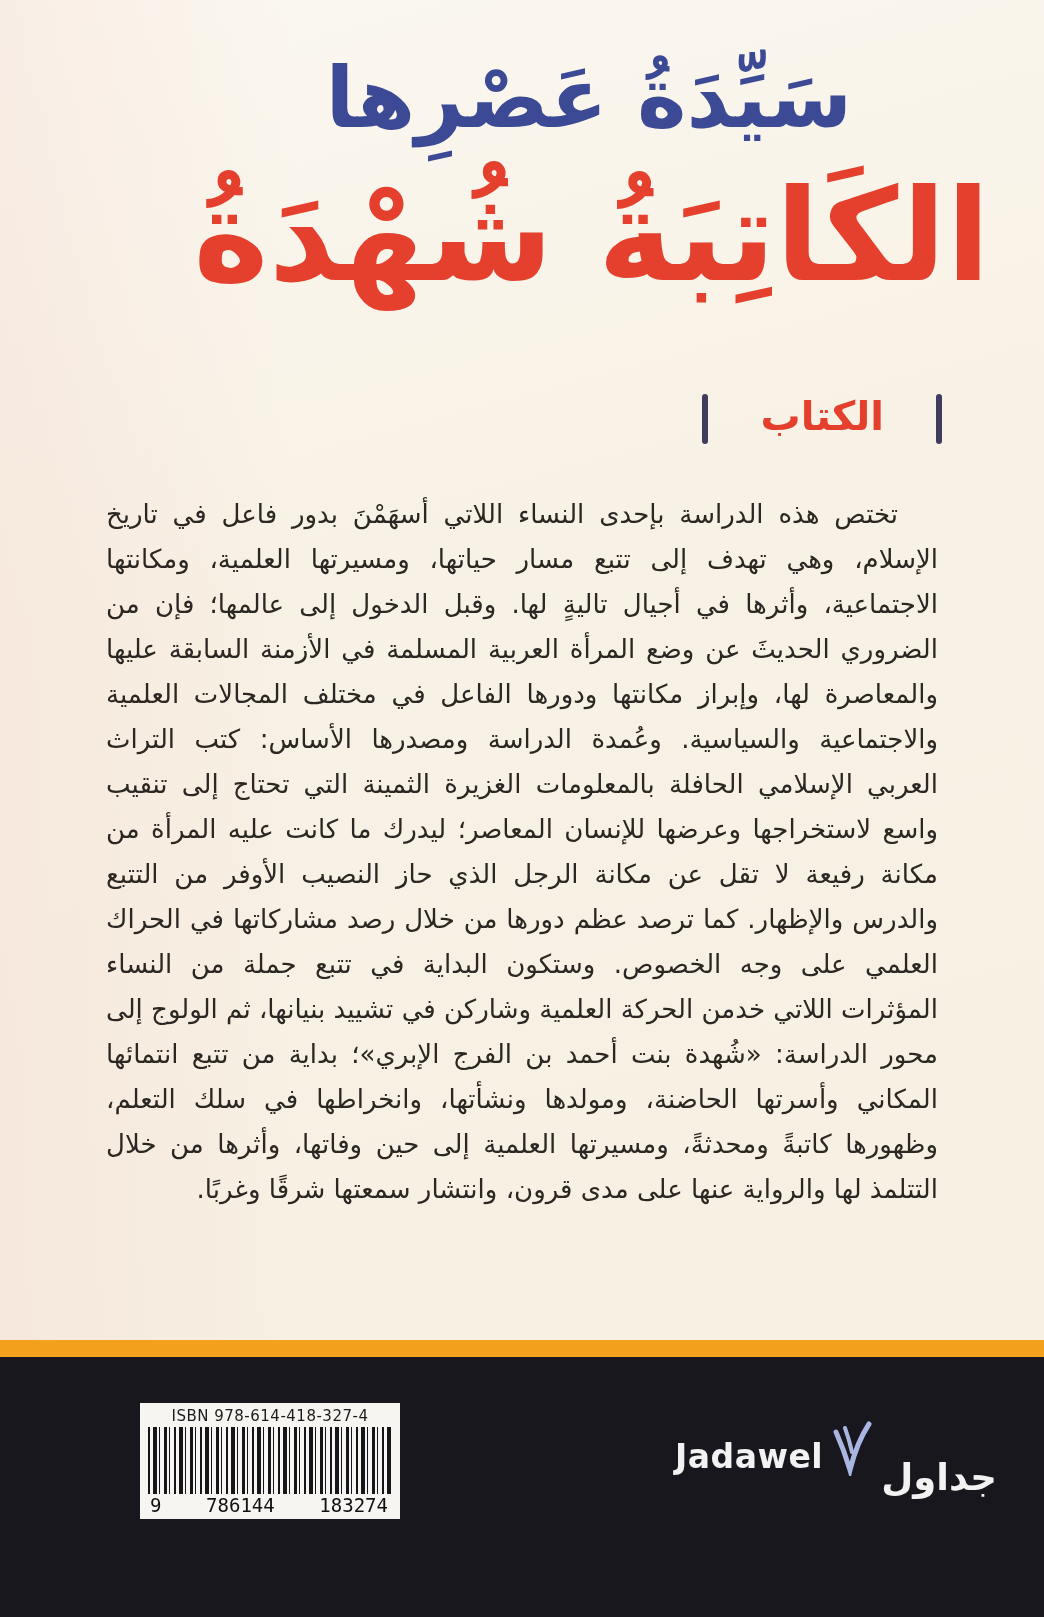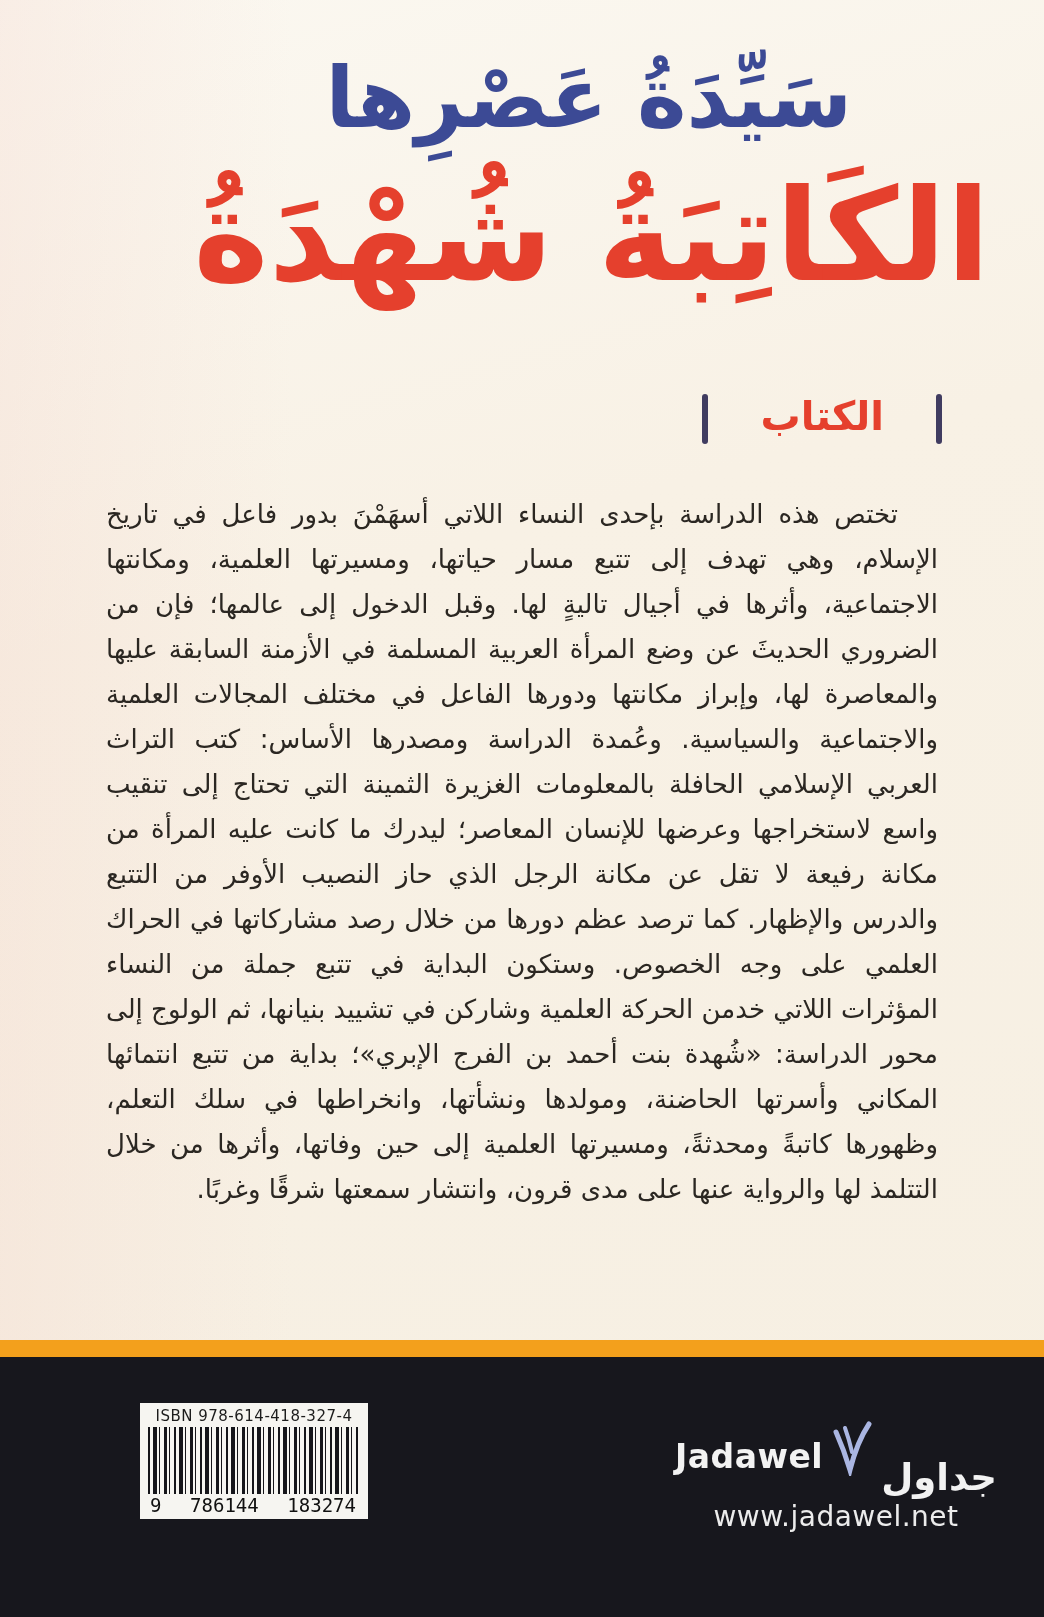--- a/index.html
+++ b/index.html
@@ -102,21 +102,21 @@
     position: relative;
     height: 260px;
     background: #17171d;
   }
 
   
   .barcode-box {
     position: absolute;
     left: 140px;
     top: 46px;
-    width: 228px;
+    width: 260px;
     height: 116px;
     background: #f6f5f1;
     box-sizing: border-box;
     padding: 4px 8px 3px 8px;
     display: flex;
     flex-direction: column;
   }
   .isbn {
     color: #1c1c1c;
     font-size: 15px;
@@ -225,19 +225,18 @@
         <div class="logo-row">
           <span class="logo-latin">Jadawel</span>
           <span class="logo-mark">
             <svg width="42" height="56" viewBox="0 0 42 56">
               <path d="M5 12 Q13 30 19 50 Q26 22 38 4" fill="none" stroke="#aab6e2" stroke-width="5" stroke-linecap="round"></path>
               <path d="M14 8 Q18 19 21 32" fill="none" stroke="#aab6e2" stroke-width="4" stroke-linecap="round"></path>
             </svg>
           </span>
           <span class="logo-arabic">جداول</span>
         </div>
-        <div class="logo-url">www.jadawel.net</div>
       </div>
 
     </div>
   </div>
 
 </div>
 
 </body></html>

